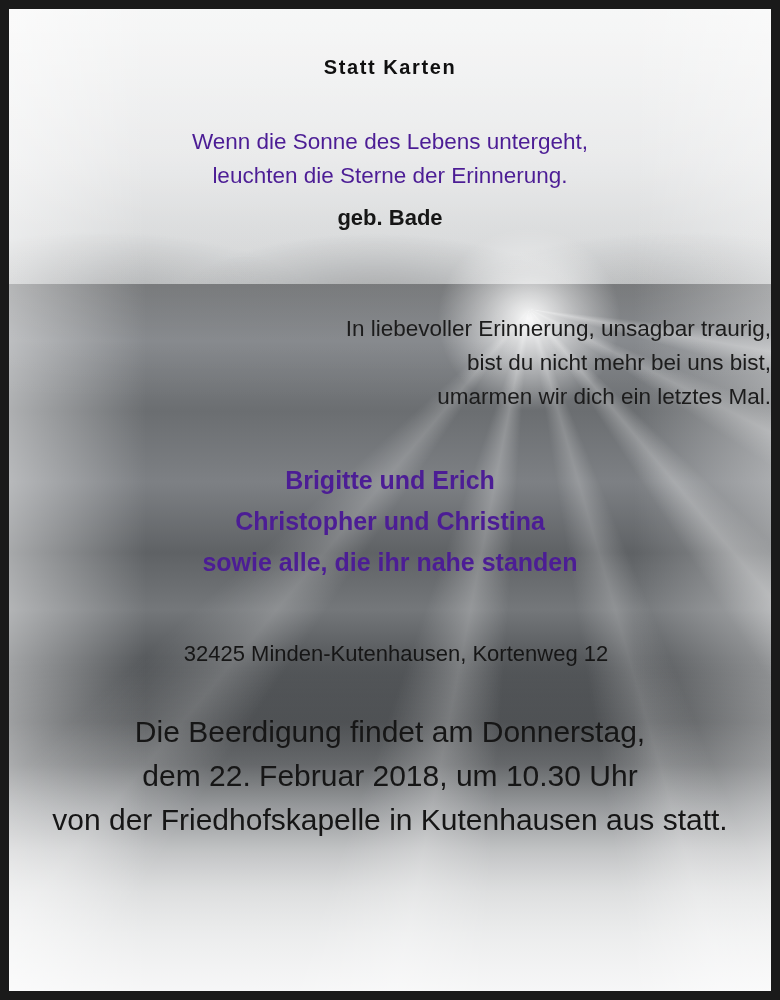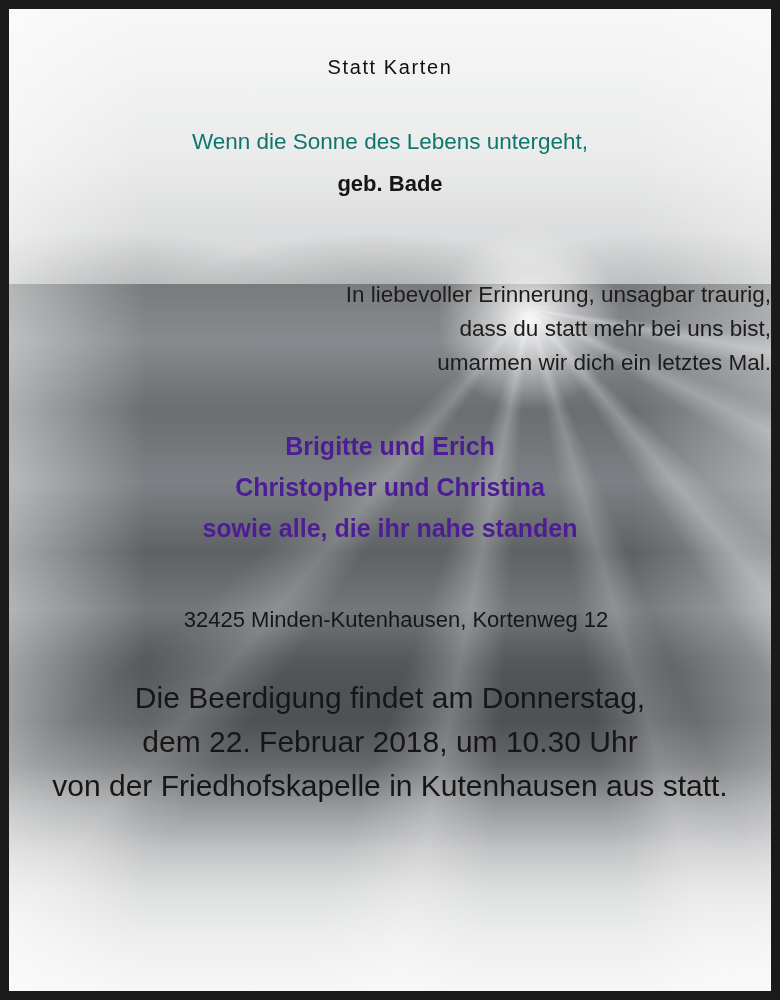--- a/index.html
+++ b/index.html
@@ -107,28 +107,28 @@
     z-index: 2;
     height: 100%;
     text-align: center;
     color: #151515;
   }
   .line { line-height: 1.33; }
 
   .statt {
     margin-top: 47px;
     font-size: 20px;
-    font-weight: normal;
+    font-weight: bold;
     letter-spacing: 1.6px;
     color: #101010;
   }
   .verse {
     margin-top: 48px;
     font-size: 22.5px;
-    color: #0f766e;
+    color: #4c1d95;
   }
   .verse div + div { margin-top: 4px; }
 
   .name {
     margin-top: 28px;
     font-size: 55px;
     font-weight: 400;
     letter-spacing: 0.5px;
     color: #111;
   }
@@ -186,29 +186,30 @@
     <div class="bg-rays"></div>
     <div class="bg-haze"></div>
   </div>
 
   <div class="content">
 
     <div class="statt">Statt Karten</div>
 
     <div class="verse">
       <div class="line">Wenn die Sonne des Lebens untergeht,</div>
+      <div class="line">leuchten die Sterne der Erinnerung.</div>
     </div>
 
 
     <div class="maiden">geb. Bade</div>
 
 
     <div class="memoriam">
       <div class="line">In liebevoller Erinnerung, unsagbar traurig,</div>
-      <div class="line">dass du statt mehr bei uns bist,</div>
+      <div class="line">bist du nicht mehr bei uns bist,</div>
       <div class="line">umarmen wir dich ein letztes Mal.</div>
     </div>
 
     <div class="family">
       <div class="line">Brigitte und Erich</div>
       <div class="line">Christopher und Christina</div>
       <div class="line">sowie alle, die ihr nahe standen</div>
     </div>
 
     <div class="address">32425 Minden-Kutenhausen, Kortenweg 12</div>

